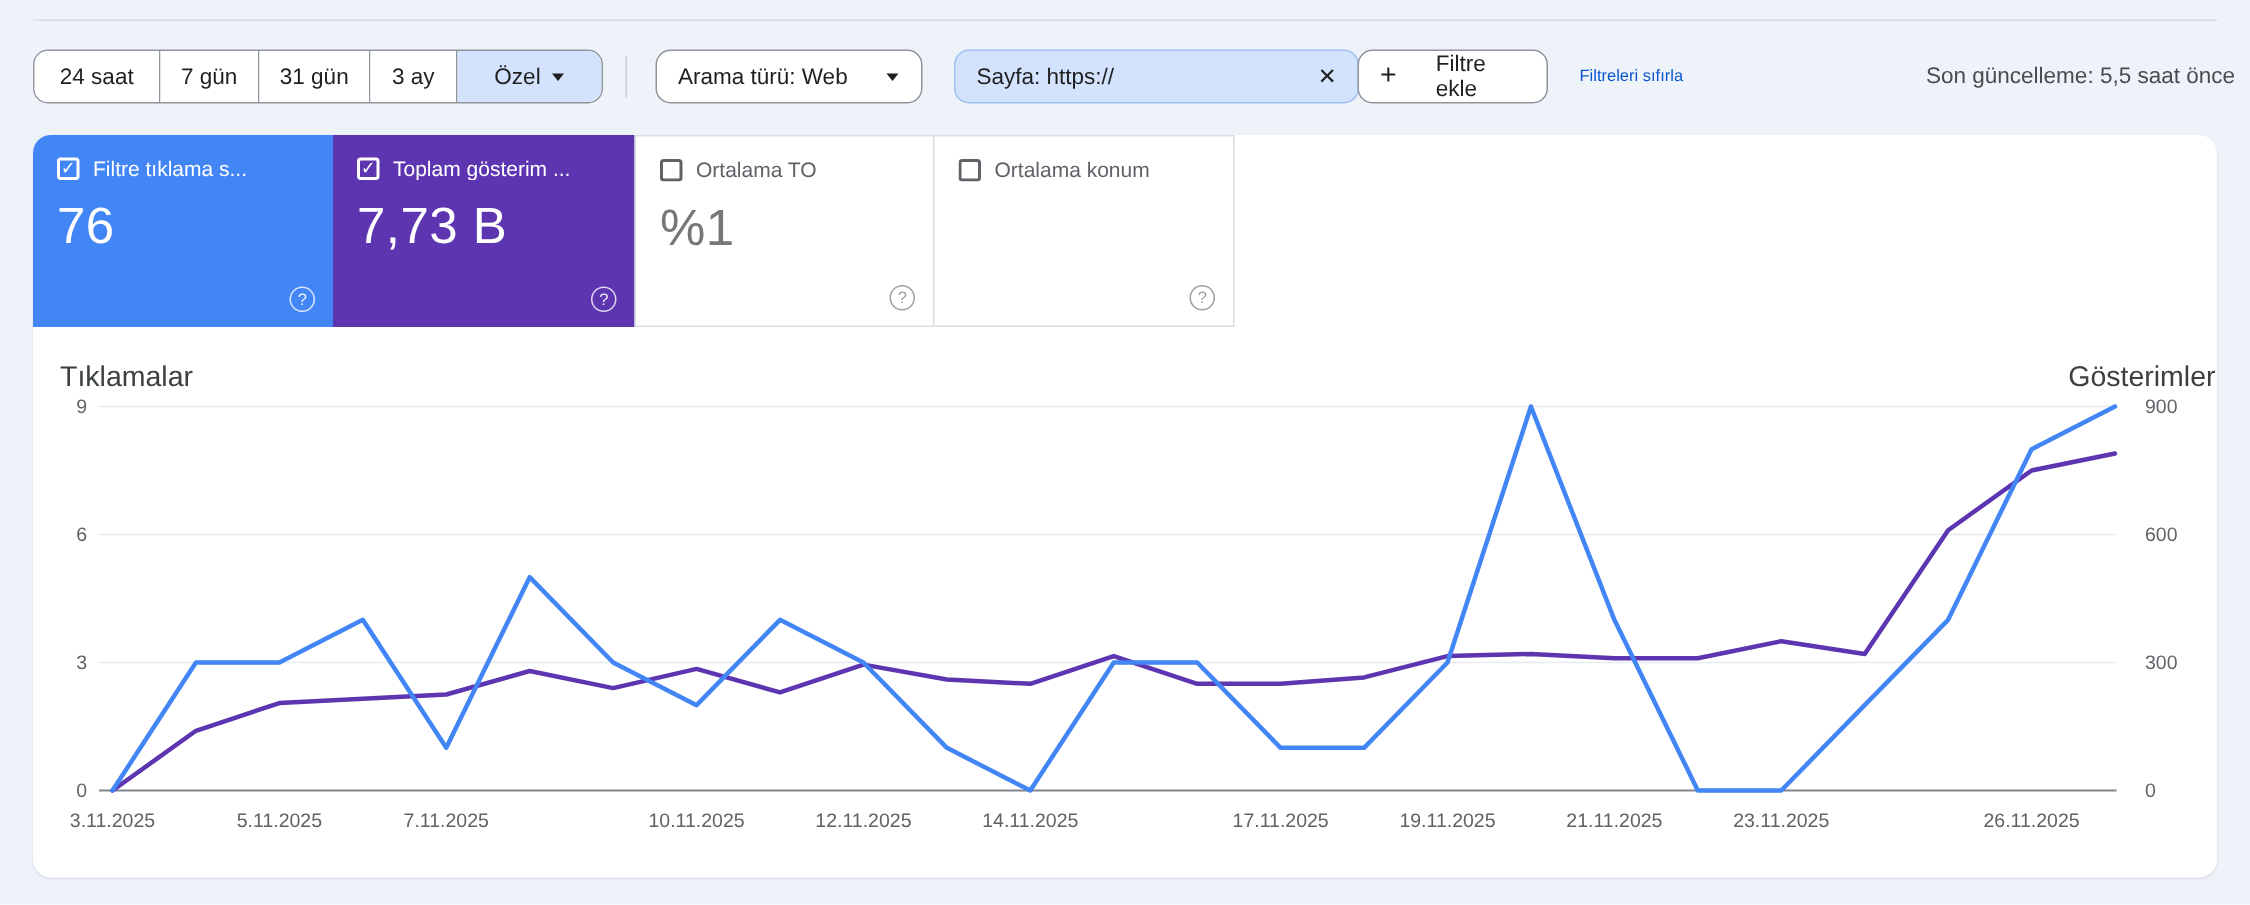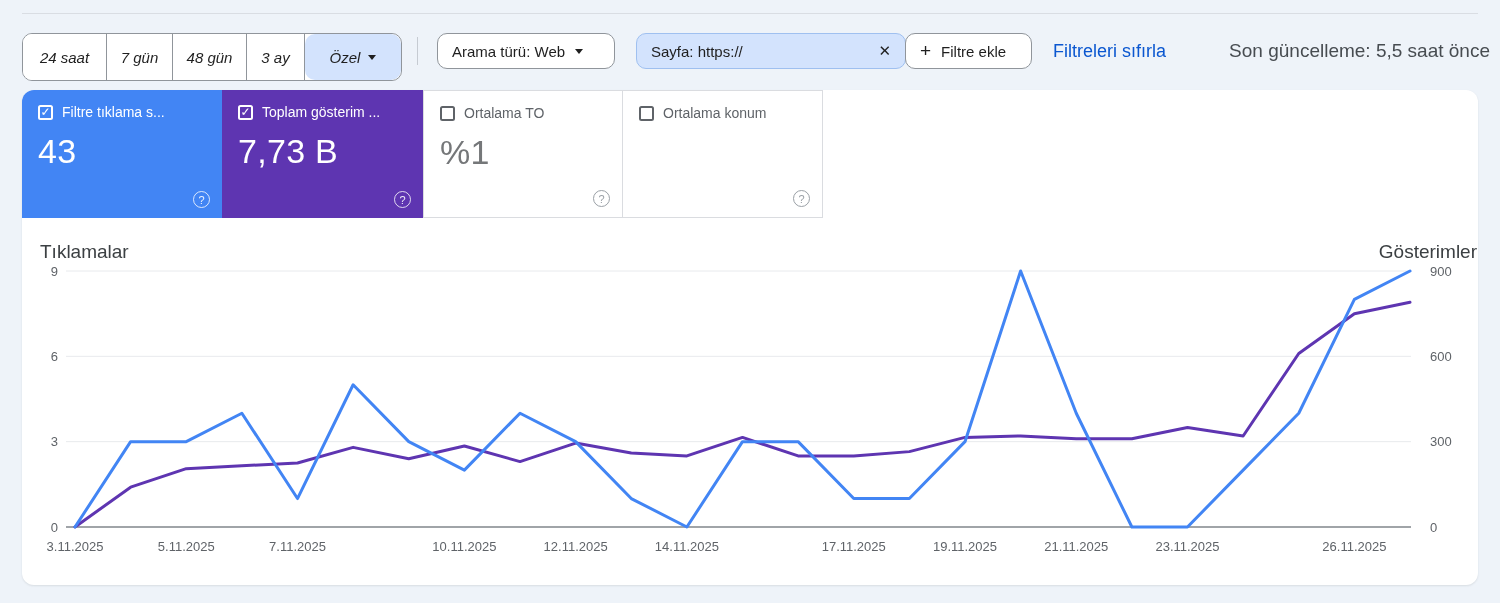--- a/index.html
+++ b/index.html
@@ -9,49 +9,49 @@
     background:#eef3f9;
     position:relative;
     overflow:hidden;
     color:#1f1f1f;
   }
   .top-divider { position:absolute; left:22px; top:13px; width:1456px; height:1px; background:#d9dde3; }
 
   
   .chip, .seg { font-size:15px; color:#1f1f1f; }
   .seg {
-    position:absolute; left:22px; top:33px; height:48px;
+    position:absolute; left:22px; top:33px; height:36px;
     display:flex; border:1px solid #9095998f; border-color:#90959b;
-    border-radius:10px; overflow:hidden; background:#fff;font-style:italic;
+    border-radius:10px; overflow:hidden; background:#fff;
   }
   .seg-item {
     display:flex; align-items:center; justify-content:center;
     border-right:1px solid #90959b; cursor:pointer; background:#fff; gap:8px;
   }
-  .seg-item:last-child { border-right:none;border-radius:10px; }
+  .seg-item:last-child { border-right:none; }
   .seg-item.selected { background:#d3e3fd; }
   .caret {
     width:0; height:0; border-left:4.5px solid transparent; border-right:4.5px solid transparent;
     border-top:5px solid #1f1f1f; display:inline-block;
   }
   .vdivider { position:absolute; left:417px; top:37px; width:1px; height:28px; background:#c6cbd2; }
   .chip {
     position:absolute; top:33px; height:36px; border:1px solid #90959b; border-radius:10px;
-    background:#fff; display:flex; align-items:center; padding:12px 14px; gap:10px; cursor:pointer;
+    background:#fff; display:flex; align-items:center; padding:12px 14px; gap:26px; cursor:pointer;
   }
   .chip.blue { background:#d3e3fd; border-color:#9fc0f0;margin-left:11px; }
   .chip .x-icon { margin-left:auto; font-size:15px; color:#1f1f1f; cursor:pointer; }
   .chip .plus-icon { font-size:19px; font-weight:400; color:#1f1f1f; }
   .link-reset {
     position:absolute; left:1053px; top:33px; height:36px; line-height:36px;
-    color:#0b57d0; font-size:18px; cursor:pointer;
+    color:#0b57d0; font-size:11px; cursor:pointer;
   }
   .last-update {
     position:absolute; right:10px; top:33px; height:36px; line-height:36px;
-    color:#474c51; font-size:19px;
+    color:#474c51; font-size:15px;
   }
 
   
   .card {
     position:absolute; left:22px; top:90px; width:1456px; height:495px;
     background:#fff; border-radius:12px; box-shadow:0 1px 2px rgba(60,64,67,.12);
   }
 
   
   .tile { position:absolute; top:0; height:128px; padding:14px 16px; cursor:pointer; }
@@ -83,21 +83,21 @@
   #chart-svg { position:absolute; left:0; top:170px; }
 </style>
 </head>
 <body>
 
 <div class="top-divider"></div>
 
 <div class="seg">
   <div class="seg-item" style="width:84px">24 saat</div>
   <div class="seg-item" style="width:66px">7 gün</div>
-  <div class="seg-item" style="width:74px">48 gün</div>
+  <div class="seg-item" style="width:74px">31 gün</div>
   <div class="seg-item" style="width:58px">3 ay</div>
   <div class="seg-item selected" style="width:96px">
     <span>Özel</span>
     <span class="caret"></span>
   </div>
 </div>
 <div class="vdivider"></div>
 
 <div class="chip" style="left:437px; width:178px;">
   <span>Arama türü: Web</span>
@@ -118,21 +118,21 @@
 
 <div class="last-update">Son güncelleme: 5,5 saat önce</div>
 
 <div class="card">
 
   <div class="tile tile-1" style="background: rgb(66, 133, 244);">
     <div class="tile-head">
       <span class="cbx checked">✓</span>
       <span>Filtre tıklama s...</span>
     </div>
-    <div class="tile-value">43</div>
+    <div class="tile-value">76</div>
     <div class="help">?</div>
   </div>
 
   <div class="tile tile-2" style="background: rgb(94, 53, 177);">
     <div class="tile-head">
       <span class="cbx checked">✓</span>
       <span>Toplam gösterim ...</span>
     </div>
     <div class="tile-value">7,73 B</div>
     <div class="help">?</div>

